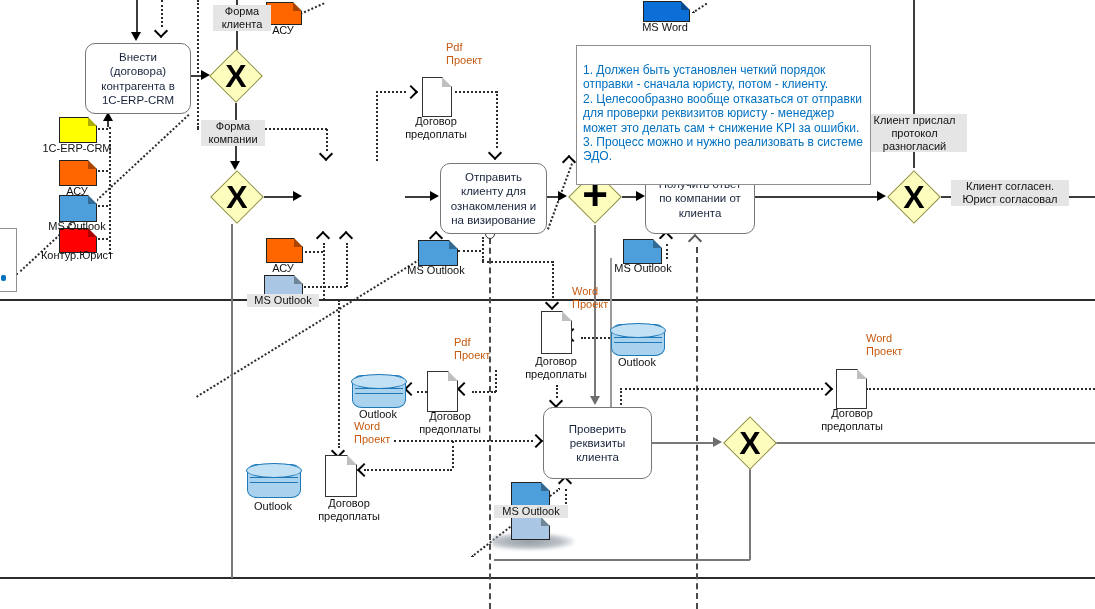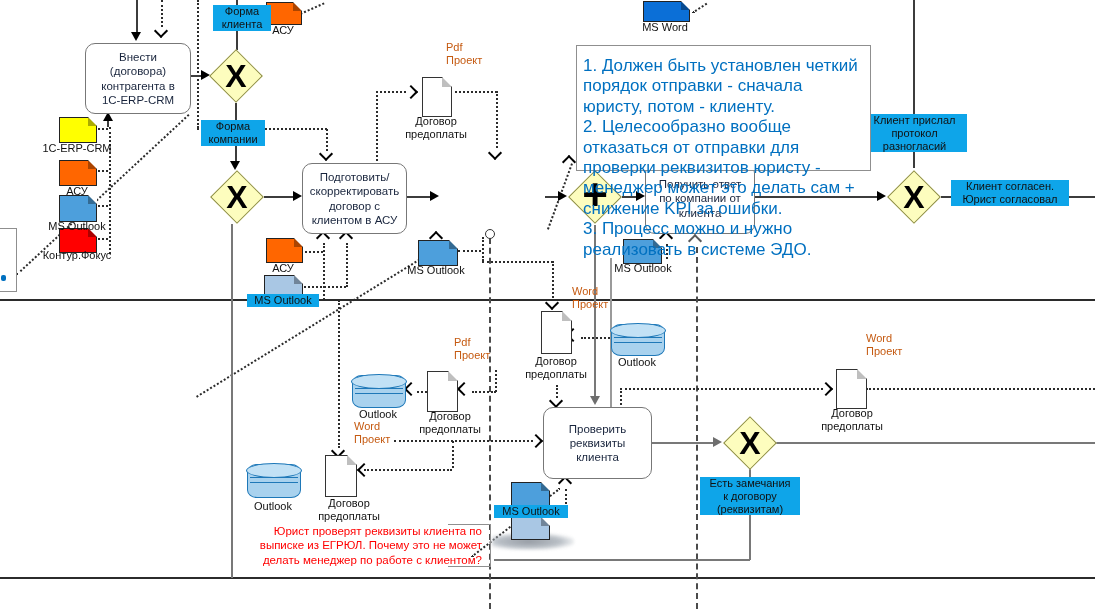--- a/index.html
+++ b/index.html
@@ -24,24 +24,24 @@
   .doc::before{content:'';position:absolute;top:-1px;right:-1px;width:0;height:0;border-style:solid;
         border-width:0 10px 10px 0;border-color:transparent #fff rgba(0,0,0,.25) transparent;}
   
   .cyl{position:absolute;border:1.8px solid #1e78b8;background:#a9d2ee;border-radius:10px/8px;z-index:25;}
   .cyl::before{content:'';position:absolute;left:-2px;right:-2px;top:-2px;height:13px;background:#c2e1f5;
         border:1.8px solid #1e78b8;border-radius:50%;}
   .cyl::after{content:'';position:absolute;left:2px;right:2px;top:12px;height:4px;
         border-bottom:1.4px solid #1e78b8;border-top:1.4px solid #1e78b8;}
   
   .lbl{position:absolute;font-size:11px;line-height:1.16;text-align:center;white-space:pre-line;z-index:28;}
-  .bg{background:#0ea5e9;}
-  
-  .b-note{position:absolute;border:1.6px solid #8f8f8f;background:#fff;font-size:17px;line-height:1.2;
-        padding:10px 6px;white-space:pre-line;z-index:35;}
+  .bg{background:#e5e5e5;}
+  
+  .b-note{position:absolute;border:1.6px solid #8f8f8f;background:#fff;font-size:12px;line-height:1.2;
+        padding:17px 6px;white-space:pre-line;z-index:35;}
   .r-note{position:absolute;font-size:11.5px;line-height:1.25;text-align:right;white-space:pre-line;
         padding-right:9px;z-index:35;}
   .r-note::after{content:'';position:absolute;top:0;bottom:0;right:0;width:42px;
         border:1.6px solid #8f8f8f;border-left:none;}
   
   .hl{position:absolute;height:1.7px;background:#3c3c3c;z-index:10;}
   .vl{position:absolute;width:1.7px;background:#3c3c3c;z-index:10;}
   .gray{background:#787878;}
   .lane{position:absolute;left:0;width:1095px;height:1.8px;background:#2b2b2b;z-index:5;}
   .dot-h{position:absolute;height:0;border-top:2px dotted #2b2b2b;z-index:9;}
@@ -170,24 +170,24 @@
   <div class="dot-d" style="left:471px;top:556px;width:112px;transform:rotate(-37.7deg)"></div>
   <div class="dot-d" style="left:547px;top:229px;width:70px;transform:rotate(-69.9deg)"></div>
   <div class="chev up" style="left:564px;top:157px"></div>
   <div class="dot-d" style="left:300px;top:13px;width:26px;transform:rotate(-24deg)"></div>
   <div class="dot-d" style="left:692px;top:12px;width:17px;transform:rotate(-33deg)"></div>
 
   <div class="task" style="left:85px;top:43px;width:104px;height:69px">Внести
 (договора)
 контрагента в
 1C-ERP-CRM</div>
-  <div class="task" style="left:302px;top:163px;width:103px;height:69px">Подготовить/
-скорректировать
-договор с
-клиентом в АСУ</div>
+  <div class="task" style="left:440px;top:163px;width:105px;height:69px">Отправить
+клиенту для
+ознакомления и
+на визирование</div>
   <div class="task" style="left:645px;top:163px;width:108px;height:69px">Получить ответ
 по компании от
 клиента</div>
   <div class="task" style="left:543px;top:407px;width:107px;height:70px">Проверить
 реквизиты
 клиента</div>
 
   <div class="gw" style="left:209px;top:49px">
     <div class="d"></div>
     <div class="s">X</div>
@@ -209,21 +209,21 @@
     <div class="s">X</div>
   </div>
 
   <div class="nicon" style="left: 59px; top: 117px; width: 36px; height: 24px; background: rgb(255, 255, 0);"></div>
   <div class="lbl" style="left:17px;top:142px;width:120px">1C-ERP-CRM</div>
   <div class="nicon" style="left: 59px; top: 160px; width: 36px; height: 24px; background: rgb(255, 102, 0);"></div>
   <div class="lbl" style="left:17px;top:185px;width:120px">АСУ</div>
   <div class="nicon" style="left: 59px; top: 195px; width: 36px; height: 25px; background: rgb(77, 159, 220);"></div>
   <div class="lbl" style="left:17px;top:220px;width:120px">MS Outlook</div>
   <div class="nicon" style="left: 59px; top: 228px; width: 36px; height: 23px; background: rgb(255, 0, 0);"></div>
-  <div class="lbl" style="left:12px;top:249px;width:130px">Контур.Фокус</div>
+  <div class="lbl" style="left:12px;top:249px;width:130px">Контур.Юрист</div>
 
   <div class="lbl bg" style="left:213px;top:5px;width:58px">Форма
 клиента</div>
   <div class="nicon" style="left: 266px; top: 2px; width: 34px; height: 21px; background: rgb(255, 102, 0);"></div>
   <div class="lbl" style="left:254px;top:24px;width:58px">АСУ</div>
   <div class="nicon" style="left: 643px; top: 1px; width: 45px; height: 19px; background: rgb(11, 111, 215);"></div>
   <div class="lbl" style="left:632px;top:21px;width:66px">MS Word</div>
   <div class="lbl bg" style="left:201px;top:120px;width:64px">Форма
 компании</div>
 
@@ -282,22 +282,18 @@
 Проект</div>
   <div class="doc" style="left:836px;top:369px;width:29px;height:38px"></div>
   <div class="lbl" style="left:810px;top:407px;width:84px">Договор
 предоплаты</div>
 
   <div class="nicon" style="left: 511px; top: 482px; width: 37px; height: 23px; background: rgb(77, 159, 220);"></div>
   <div class="lbl bg" style="left:494px;top:505px;width:74px">MS Outlook</div>
   <div class="nicon" style="left: 511px; top: 517px; width: 37px; height: 21px; background: rgb(169, 199, 228);"></div>
   <div class="smudge" style="left:492px;top:533px;width:82px;height:17px"></div>
 
-  <div class="lbl bg" style="left:700px;top:477px;width:100px">Есть замечания
-к договору
-(реквизитам)</div>
-
-  <div class="r-note" style="left: 236px; top: 524px; width: 246px; color: rgb(255, 0, 0);">Юрист проверят реквизиты клиента по выписке из ЕГРЮЛ. Почему это не может делать менеджер по работе с клиентом?</div>
+
 
   <div class="partbox" style="left:-28px;top:228px;width:43px;height:62px"></div>
   <div class="bluedot" style="left: 1px; top: 275px; background: rgb(0, 112, 192);"></div>
 
 </div>
 
 </body></html>

